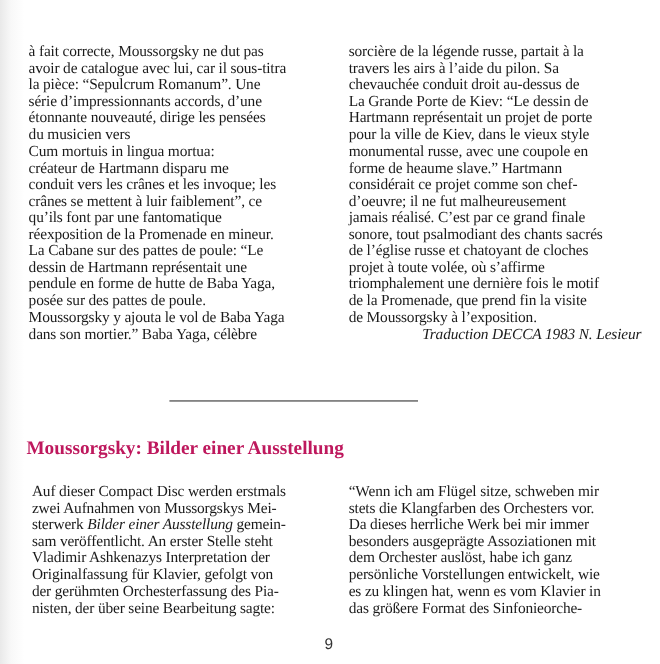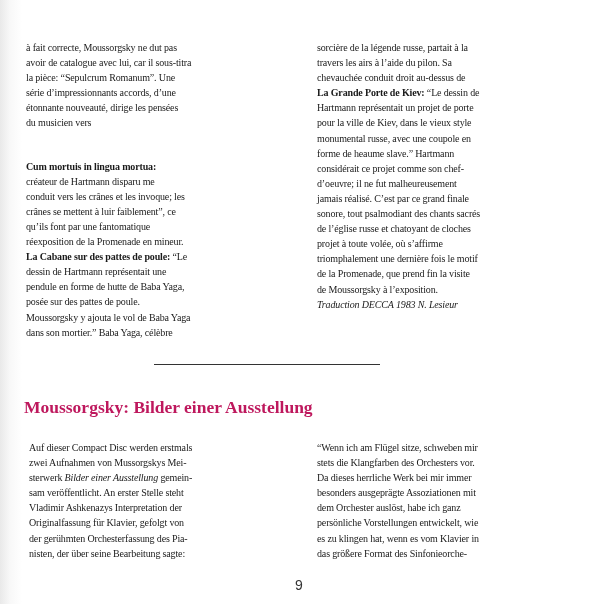--- a/index.html
+++ b/index.html
@@ -5,29 +5,29 @@
   html, body { margin: 0; padding: 0; }
   body {
     width: 600px; height: 604px; position: relative; overflow: hidden;
     background: #ffffff;
     background-image: linear-gradient(to right, #e9e9e9 0px, #f8f8f8 10px, #ffffff 22px);
     font-family: "Liberation Serif", "DejaVu Serif", serif;
     color: #1a1a1a;
   }
   .col {
     position: absolute; width: 276px;
-    font-size: 10px; line-height: 15.1px;
+    font-size: 14px; line-height: 15.1px;
     letter-spacing: -0.15px;
   }
   .col .line { display: block; white-space: nowrap; }
-  .b { font-weight: bold; margin-top: 28px; }
+  .b { font-weight: normal; }
   .i { font-style: italic; }
   #col-fr-left { left: 26px; top: 40px; }
   #col-fr-right { left: 317px; top: 40px; }
-  .credit { padding-right: 10px; font-style: italic; }
+  .credit { text-align: right; padding-right: 10px; font-style: italic; }
   #divider {
     position: absolute; left: 154px; top: 364px; width: 226px; height: 0;
     border-top: 1.5px solid #333;
   }
   #heading {
     position: absolute; left: 24px; top: 397px;
     font-size: 17.5px; font-weight: bold; white-space: nowrap;
     color: #be185d;
   }
   #col-de-left { left: 29px; top: 440px; }

